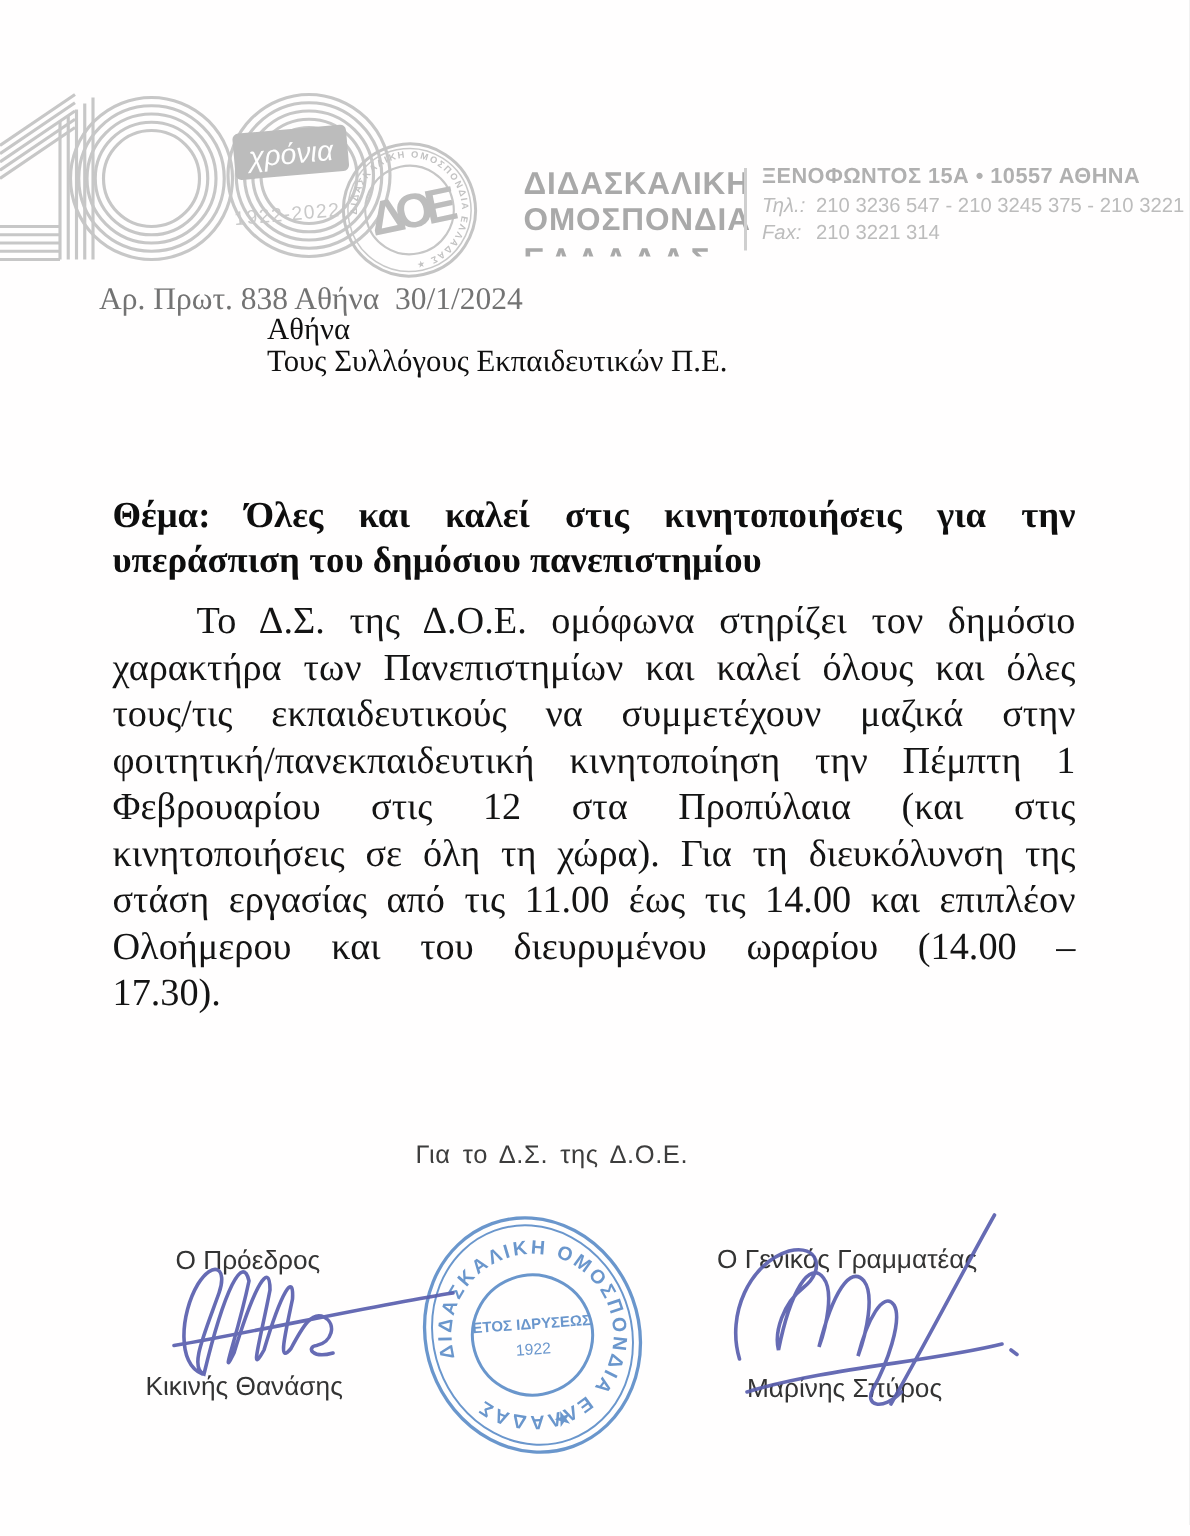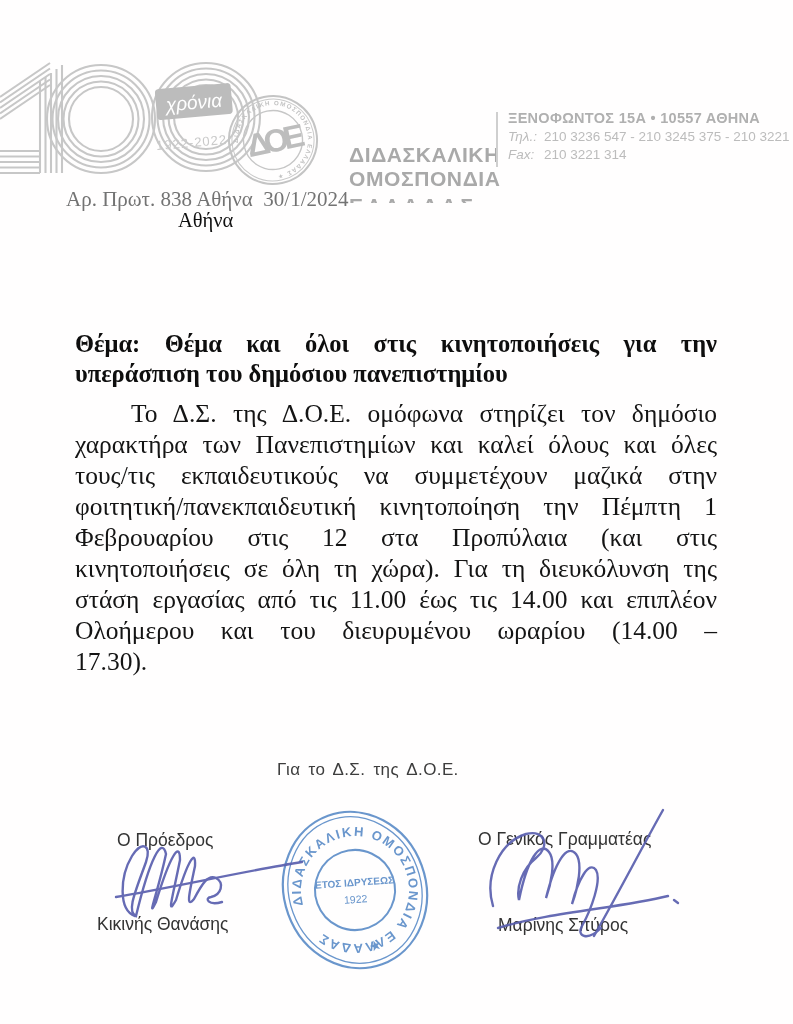--- a/index.html
+++ b/index.html
@@ -4,21 +4,21 @@
 <style>
   html,body{margin:0;padding:0;background:#e8e8e8;}
   .page{
     position:relative;width:793px;height:1024px;margin:0 auto;
     background:#fffefe;overflow:hidden;
     font-family:"Liberation Serif","DejaVu Serif",serif;color:#161616;
   }
   .abs{position:absolute;}
   
   .orgname{left:349px;top:111px;font-family:"Liberation Sans","DejaVu Sans",sans-serif;
-    font-weight:bold;color:#a9a9a9;margin-top:32px;}
+    font-weight:bold;color:#a9a9a9;}
   .orgname .l1,.orgname .l2{font-size:21px;letter-spacing:.6px;line-height:24px;}
   .orgname .l3wrap{height:9px;overflow:hidden;margin-top:3px;}
   .orgname .l3{font-size:21px;letter-spacing:4px;line-height:24px;}
   .vdivider{left:496px;top:112px;width:2px;height:55px;background:#cfcfcf;}
   .contact{left:508px;top:110px;width:285px;overflow:hidden;
     font-family:"Liberation Sans","DejaVu Sans",sans-serif;color:#b5b5b5;}
   .contact .addr{font-size:14.5px;font-weight:600;letter-spacing:.3px;white-space:nowrap;color:#b0b0b0;}
   .contact .row{font-size:13.5px;margin-top:3px;white-space:nowrap;color:#bcbcbc;}
   .contact .lbl{display:inline-block;width:36px;font-style:italic;}
   
@@ -118,23 +118,24 @@
     <div class="row">
       <span class="lbl">Τηλ.:</span><span>210 3236 547 - 210 3245 375 - 210 3221 31</span>
     </div>
     <div class="row">
       <span class="lbl">Fax:</span><span>210 3221 314</span>
     </div>
   </div>
 
   <div class="abs protocol">Αρ. Πρωτ. 838 Αθήνα  30/1/2024</div>
   <div class="abs pros">Αθήνα</div>
+  <div class="abs recipient">Τους Συλλόγους Εκπαιδευτικών Π.Ε.</div>
 
   <div class="abs subject">
-      <div class="subject-line">Θέμα: Θέμα και όλοι στις κινητοποιήσεις για την</div>
+      <div class="subject-line">Θέμα: Όλες και καλεί στις κινητοποιήσεις για την</div>
       <div class="subject-line last">υπεράσπιση του δημόσιου πανεπιστημίου</div>
     </div>
 
   <div class="abs body">
       <div class="body-line">Το Δ.Σ. της Δ.Ο.Ε. ομόφωνα στηρίζει τον δημόσιο</div>
       <div class="body-line">χαρακτήρα των Πανεπιστημίων και καλεί όλους και όλες</div>
       <div class="body-line">τους/τις εκπαιδευτικούς να συμμετέχουν μαζικά στην</div>
       <div class="body-line">φοιτητική/πανεκπαιδευτική κινητοποίηση την Πέμπτη 1</div>
       <div class="body-line">Φεβρουαρίου στις 12 στα Προπύλαια (και στις</div>
       <div class="body-line">κινητοποιήσεις σε όλη τη χώρα). Για τη διευκόλυνση της</div>

